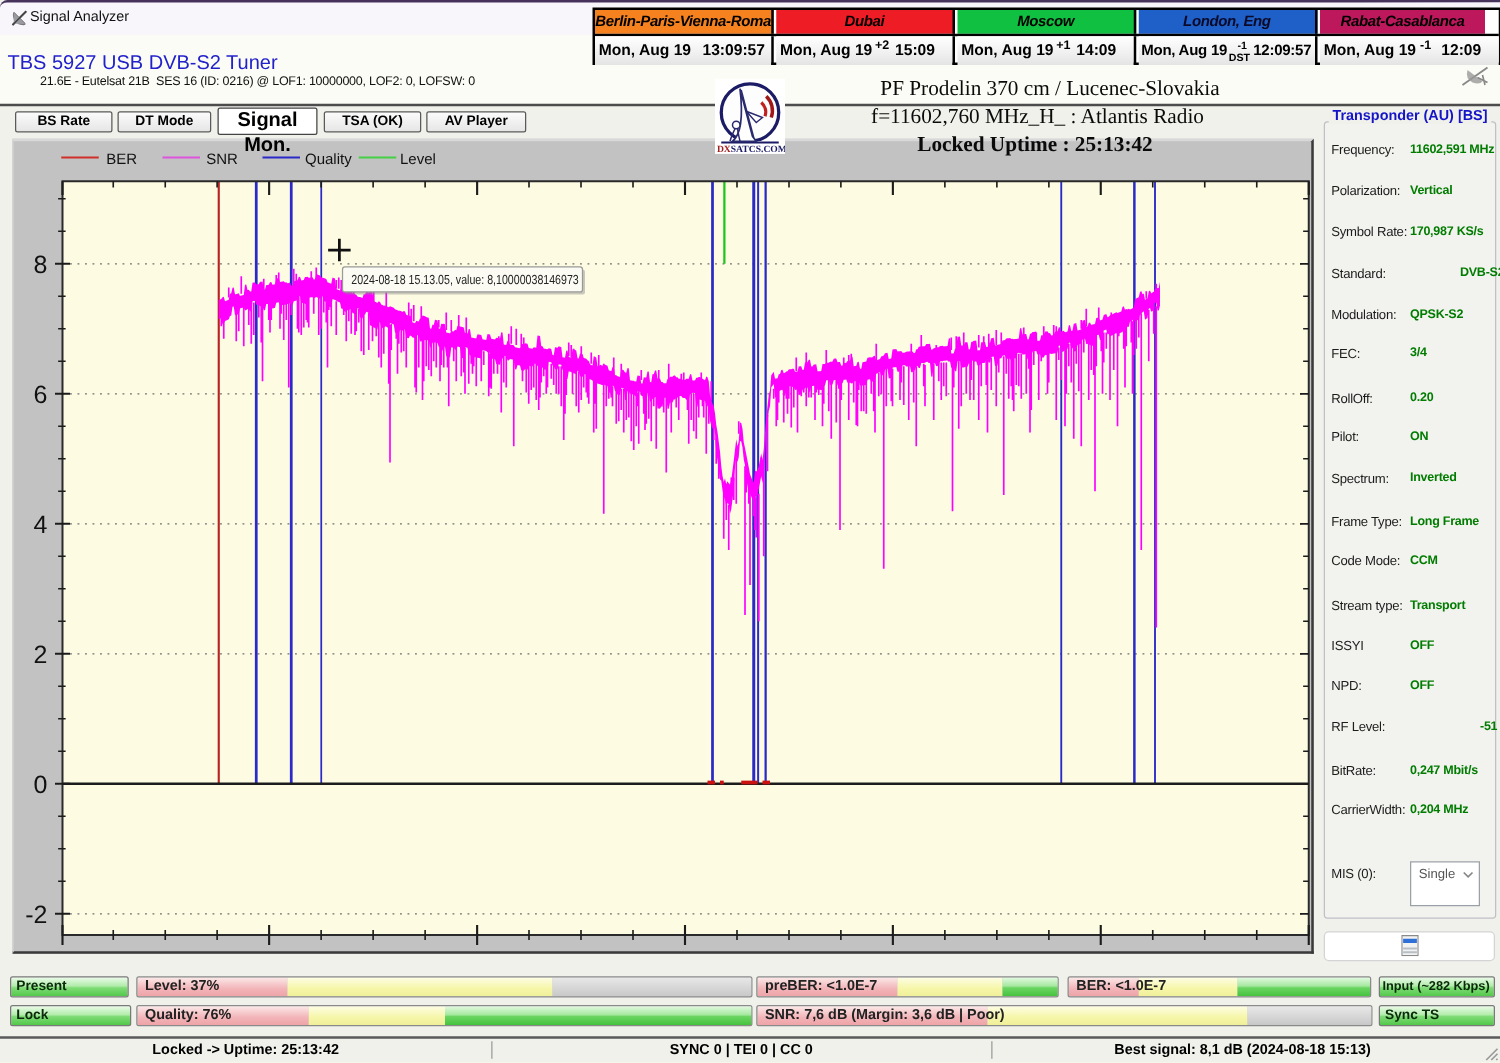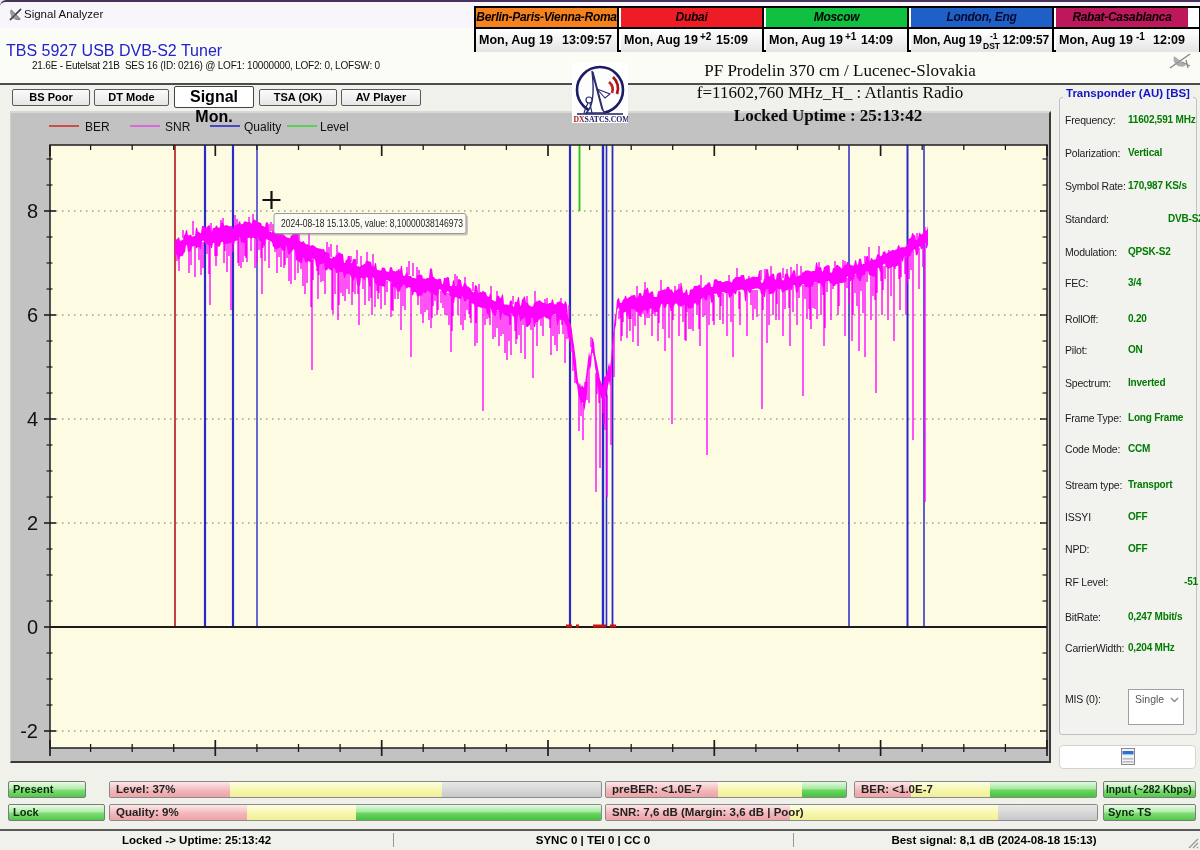--- a/index.html
+++ b/index.html
@@ -24,21 +24,21 @@
     <path d="M3,3 L12,12 M3,3 Q2,9 7.5,12 Q12,13 12,12" stroke="#777" stroke-width="1.2" fill="#b9b9bd"></path>
     <path d="M3,3 L12,12 L3,12 Z" fill="#9a9aa2"></path>
     <path d="M2,13 L13,2" stroke="#444" stroke-width="1.3"></path>
   </svg>
 
 <div class="abs" style="left:0;top:28px;width:1200px;height:55px;background:#fcfcf6"></div>
 <div class="abs" style="left:0;top:83px;width:1200px;height:2px;background:#4c4c4c"></div>
 <div class="abs" style="left:6px;top:42px;font-size:16px;font-weight:normal;color:#2222cc">TBS 5927 USB DVB-S2 Tuner</div>
 <div class="abs" style="left:32px;top:60px;font-size:10px;letter-spacing:-0.2px;color:#111">21.6E - Eutelsat 21B&nbsp; SES 16 (ID: 0216) @ LOF1: 10000000, LOF2: 0, LOFSW: 0</div>
 
-<div class="abs tab" style="left:12px;top:89px;width:78px">BS Poor</div>
+<div class="abs tab" style="left:12px;top:89px;width:78px">BS Rate</div>
 <div class="abs tab" style="left:94px;top:89px;width:75px">DT Mode</div>
 <div class="abs" style="left:174px;top:86px;width:80px;height:22px;background:#fff;border:1px solid #444;border-radius:2px;text-align:center;line-height:20px;font-size:16px;font-weight:bold;z-index:3">Signal Mon.</div>
 <div class="abs tab" style="left:259px;top:89px;width:78px">TSA (OK)</div>
 <div class="abs tab" style="left:341px;top:89px;width:80px">AV Player</div>
 
 <div class="abs" style="left:10px;top:111px;width:1041px;height:652px;background:#c2c2c2;border-top:2px solid #d8d8d8;border-left:1px solid #d0d0d0;border-right:2px solid #3a3a3a;border-bottom:2px solid #3a3a3a"></div>
 <svg width="1041" height="652" viewBox="10 111 1041 652" style="position:absolute;left:10px;top:111px">
     <rect x="50.0" y="145.0" width="997.0" height="603.0" fill="#fdfce3"></rect>
     <line x1="50.0" y1="211.0" x2="1047.0" y2="211.0" stroke="#6e6e6e" stroke-width="1" stroke-dasharray="1.5,4.5"></line>
     <line x1="50.0" y1="315.0" x2="1047.0" y2="315.0" stroke="#6e6e6e" stroke-width="1" stroke-dasharray="1.5,4.5"></line>
@@ -280,21 +280,21 @@
 <div class="abs" style="left:1128px;top:689px;width:56px;height:36px;background:#fff;border:1px solid #9aa0a8;font-size:11.5px;color:#333;line-height:19px;padding-left:6px;font-size:10.5px;color:#555">Single<svg style="position:absolute;right:4px;top:7px" width="9" height="6" viewBox="0 0 9 6">
       <path d="M1,1 L4.5,4.5 L8,1" stroke="#888" stroke-width="1.4" fill="none"></path>
     </svg></div>
 <div class="abs" style="left:1059px;top:745px;width:137px;height:24px;background:#fff;border:1px solid #d4d4d4;border-radius:4px"></div>
 <svg class="abs" style="left:1121px;top:748px" width="14" height="17" viewBox="0 0 14 17">
     <rect x="0.5" y="0.5" width="13" height="16" fill="#f2f2f2" stroke="#8a8a8a"></rect>
     <rect x="1.5" y="3" width="11" height="3.4" fill="#2f6fd8"></rect>
     <rect x="1.5" y="10" width="11" height="1.6" fill="#b8bec6"></rect>
     <rect x="1.5" y="13" width="11" height="1.6" fill="#b8bec6"></rect>
   </svg>
-<div class="grnbtn" style="left:8px;top:781px;width:78px;height:17px">Present</div>
+<div class="grnbtn" style="left:8px;top:781px;width:95px;height:17px">Present</div>
 <div class="bar" style="left:109px;top:781px;width:493px;height:17px">
     <div class="seg" style="left:0px;width:120px;background:linear-gradient(#fce8e8 0%,#f2b4b8 60%,#eea4a8 100%)"></div>
     <div class="seg" style="left:120px;width:212px;background:linear-gradient(#fdfde4 0%,#f6f6a8 60%,#efef9a 100%)"></div>
     <div class="seg" style="left:332px;width:162px;background:linear-gradient(#e8e8e8 0%,#c8c8c8 100%)"></div>
     <div class="bartext">Level: 37%</div>
   </div>
 <div class="bar" style="left:605px;top:781px;width:242px;height:17px">
     <div class="seg" style="left:0px;width:112px;background:linear-gradient(#fce8e8 0%,#f2b4b8 60%,#eea4a8 100%)"></div>
     <div class="seg" style="left:112px;width:84px;background:linear-gradient(#fdfde4 0%,#f6f6a8 60%,#efef9a 100%)"></div>
     <div class="seg" style="left:196px;width:46px;background:linear-gradient(#e2fae0 0%,#a6e8a0 45%,#6ad562 55%,#46c23e 100%)"></div>
@@ -305,21 +305,21 @@
     <div class="seg" style="left:56px;width:79px;background:linear-gradient(#fdfde4 0%,#f6f6a8 60%,#efef9a 100%)"></div>
     <div class="seg" style="left:135px;width:108px;background:linear-gradient(#e2fae0 0%,#a6e8a0 45%,#6ad562 55%,#46c23e 100%)"></div>
     <div class="bartext">BER: &lt;1.0E-7</div>
   </div>
 <div class="grnbtn" style="left:1103px;top:781px;width:93px;height:17px;font-size:10.2px;line-height:15px;padding-left:2px">Input (~282 Kbps)</div>
 <div class="grnbtn" style="left:8px;top:804px;width:97px;height:17px">Lock</div>
 <div class="bar" style="left:109px;top:804px;width:493px;height:17px">
     <div class="seg" style="left:0px;width:137px;background:linear-gradient(#fce8e8 0%,#f2b4b8 60%,#eea4a8 100%)"></div>
     <div class="seg" style="left:137px;width:109px;background:linear-gradient(#fdfde4 0%,#f6f6a8 60%,#efef9a 100%)"></div>
     <div class="seg" style="left:246px;width:248px;background:linear-gradient(#e2fae0 0%,#a6e8a0 45%,#6ad562 55%,#46c23e 100%)"></div>
-    <div class="bartext">Quality: 9%</div>
+    <div class="bartext">Quality: 76%</div>
   </div>
 <div class="bar" style="left:605px;top:804px;width:493px;height:17px">
     <div class="seg" style="left:0px;width:184px;background:linear-gradient(#fce8e8 0%,#f2b4b8 60%,#eea4a8 100%)"></div>
     <div class="seg" style="left:184px;width:208px;background:linear-gradient(#fdfde4 0%,#f6f6a8 60%,#efef9a 100%)"></div>
     <div class="seg" style="left:392px;width:102px;background:linear-gradient(#e8e8e8 0%,#c8c8c8 100%)"></div>
     <div class="bartext">SNR: 7,6 dB (Margin: 3,6 dB | Poor)</div>
   </div>
 <div class="grnbtn" style="left:1103px;top:804px;width:93px;height:17px">Sync TS</div>
 <div class="abs" style="left:0;top:829px;width:1200px;height:21px;background:#f1f1ec;border-top:2px solid #5a5a5a"></div>
 <div class="abs" style="left:393px;top:833px;width:1px;height:14px;background:#999"></div>

